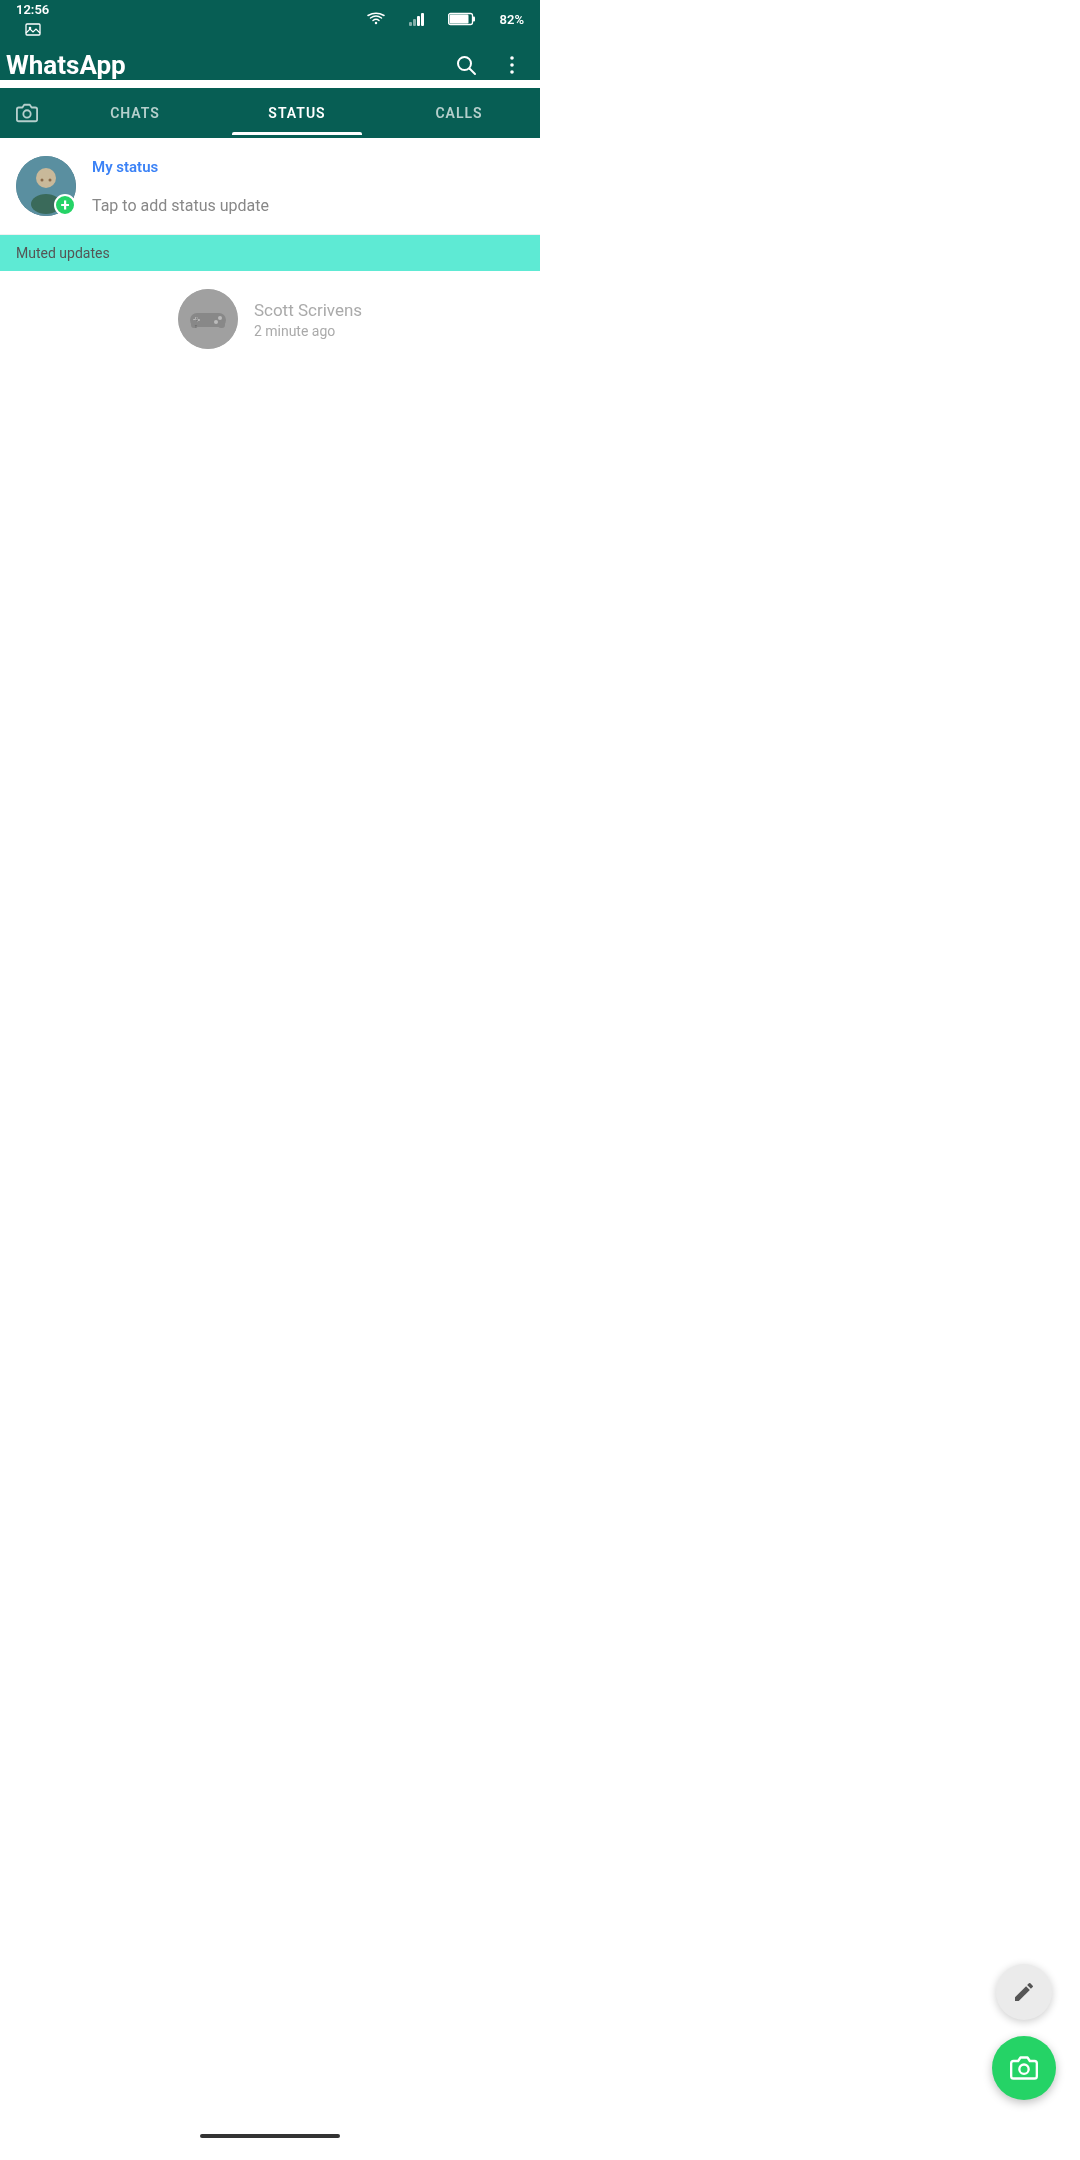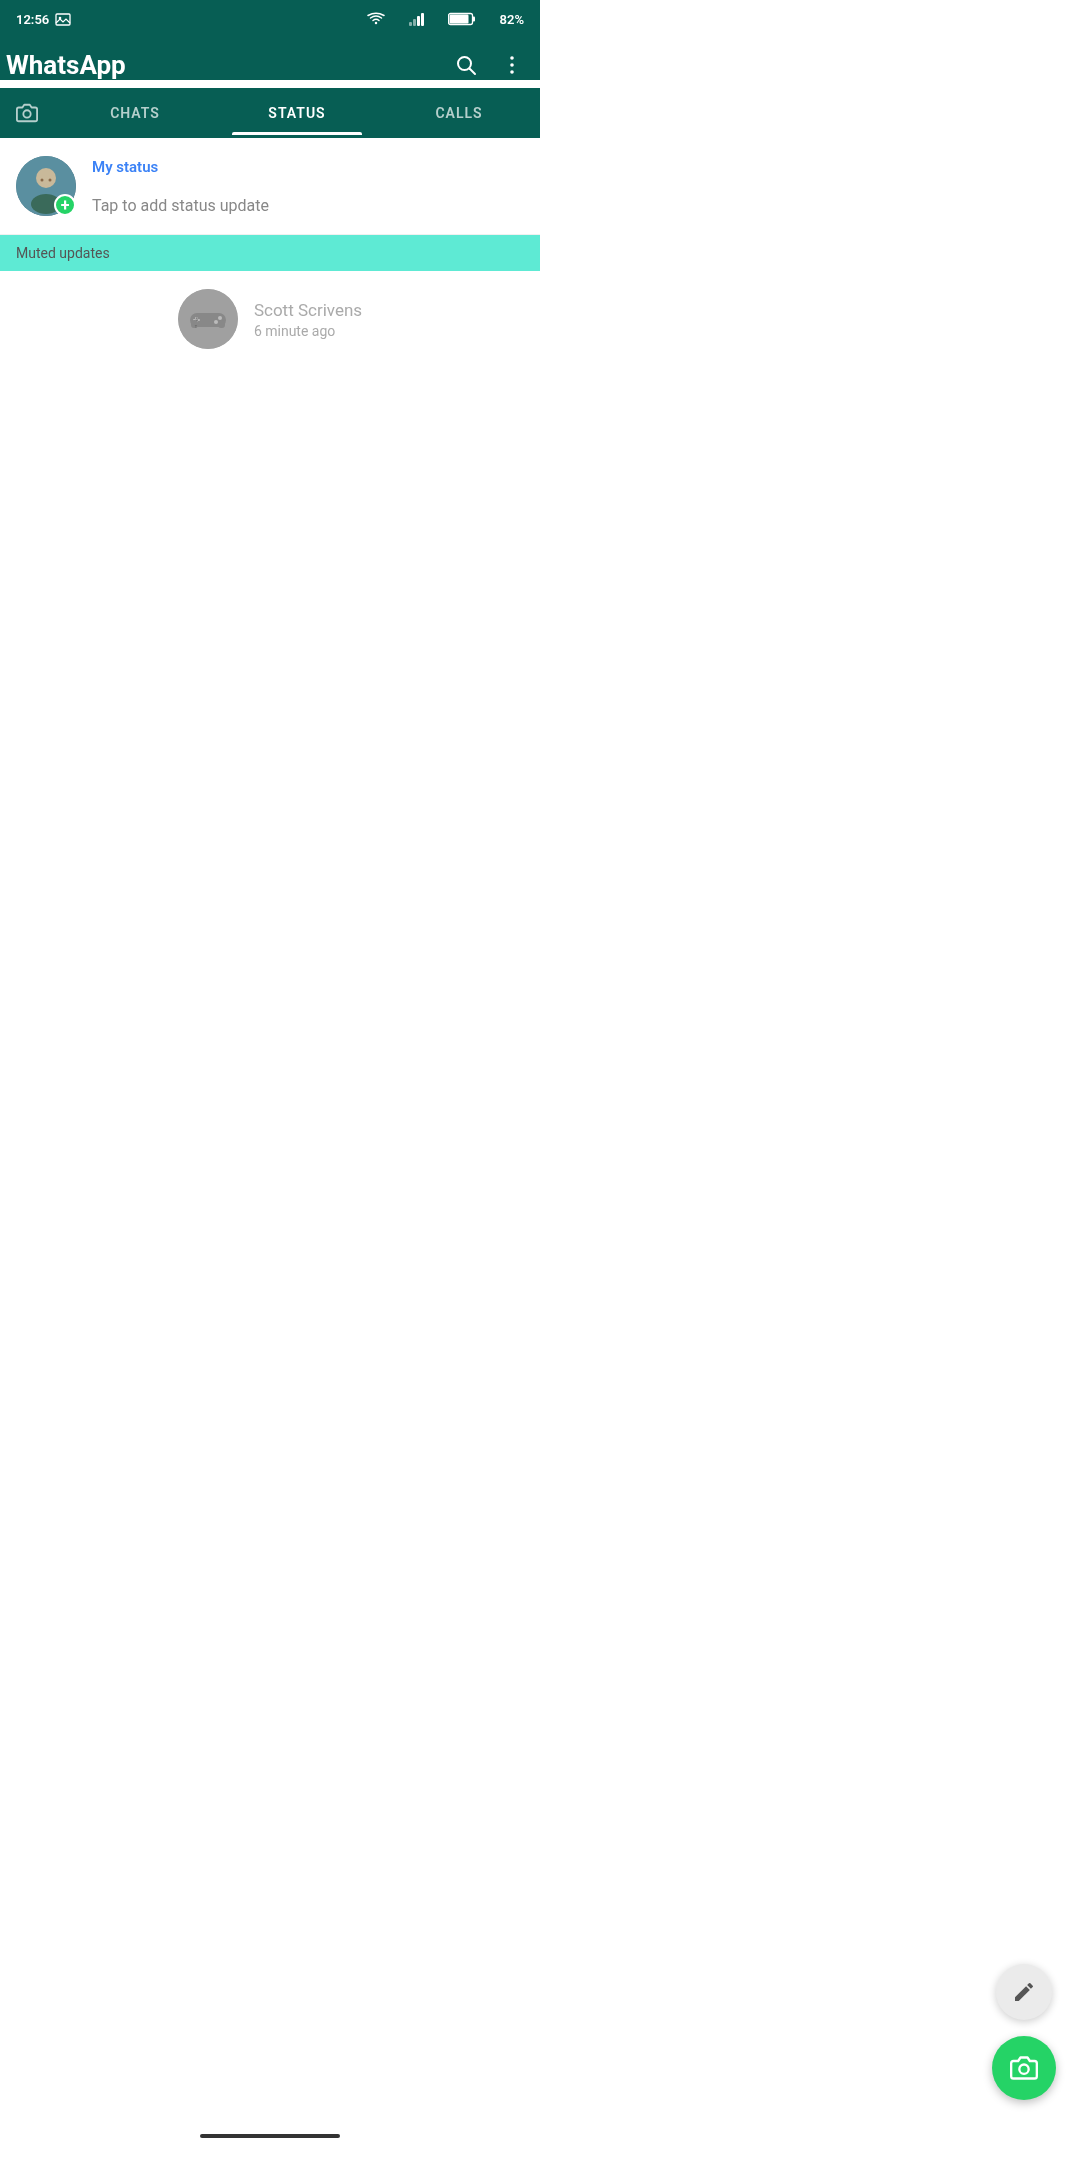--- a/index.html
+++ b/index.html
@@ -22,20 +22,21 @@
       align-items: center;
       padding: 8px 16px;
       height: 38px;
     }
     .status-bar-left {
       font-size: 13px;
       font-weight: 600;
       display: flex;
       align-items: center;
       gap: 6px;
+      flex-direction: column;
     }
     .status-bar-right {
       display: flex;
       align-items: center;
       gap: 24px;
       font-size: 13px;
       font-weight: 600;
     }
 
     
@@ -380,21 +381,21 @@
 
       <rect x="13" y="31" width="7" height="8" rx="3" fill="#888"></rect>
       <rect x="40" y="31" width="7" height="8" rx="3" fill="#888"></rect>
 
       <text x="19" y="32" font-size="5" fill="#666" text-anchor="middle">6</text>
       <text x="18" y="39" font-size="4" fill="#555" text-anchor="middle">T</text>
     </svg>
   </div>
   <div class="contact-text">
     <div class="primary">Scott Scrivens</div>
-    <div class="secondary">6 minute ago</div>
+    <div class="secondary">2 minute ago</div>
   </div>
 </div>
 
 <div class="fab-container">
   <div class="fab-pencil">
     <svg width="24" height="24" viewBox="0 0 24 24" fill="none">
       <path d="M3 17.25V21h3.75L17.81 9.94l-3.75-3.75L3 17.25z" fill="#555"></path>
       <path d="M20.71 7.04a1 1 0 0 0 0-1.41l-2.34-2.34a1 1 0 0 0-1.41 0l-1.83 1.83 3.75 3.75 1.83-1.83z" fill="#555"></path>
     </svg>
   </div>

